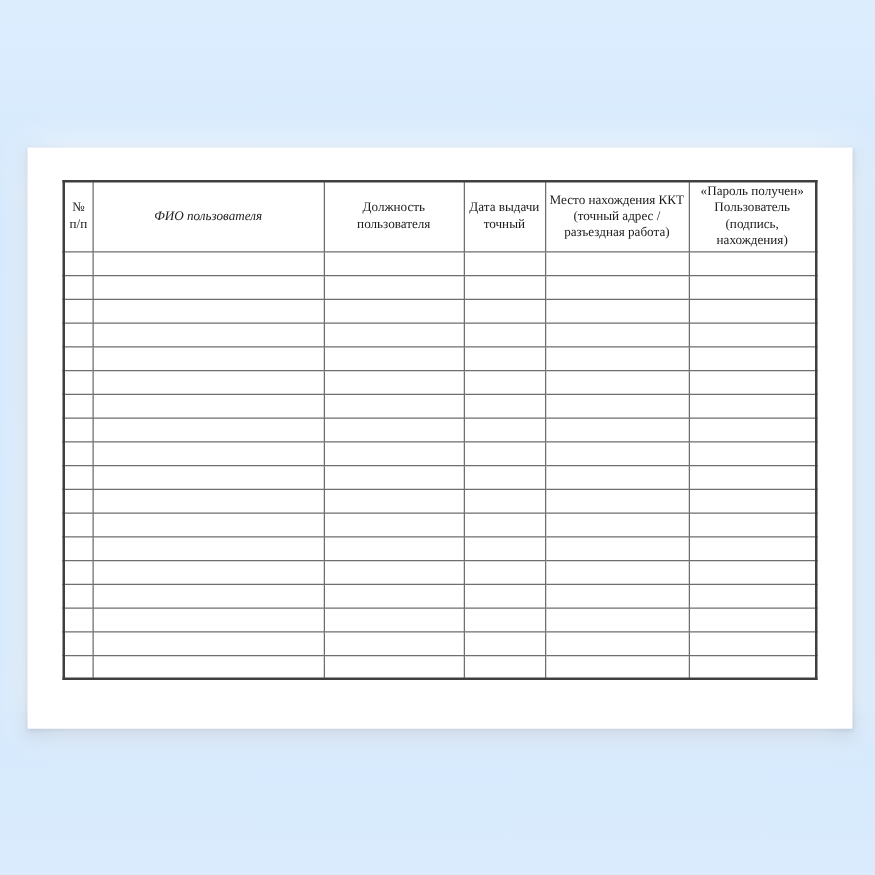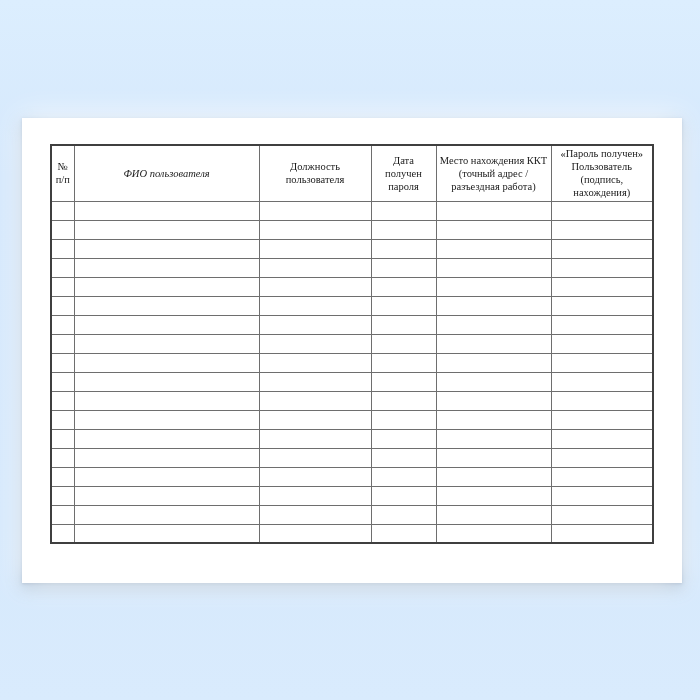--- a/index.html
+++ b/index.html
@@ -58,21 +58,21 @@
 </head>
 <body>
 
 <div class="paper">
   <table class="log-table">
     <thead>
       <tr id="headerRow">
           <th style="width: 23px;">№ п/п</th>
           <th style="width: 185px; font-style: italic;">ФИО пользователя</th>
           <th style="width: 112px;">Должность пользователя</th>
-          <th style="width: 65px;">Дата получен пароля</th>
+          <th style="width: 65px;">Дата выдачи точный</th>
           <th style="width: 115px;">Место нахождения ККТ (точный адрес / разъездная работа)</th>
           <th style="width: 102px;">«Пароль получен» Пользователь (подпись, нахождения)</th>
         </tr>
     </thead>
     <tbody id="tableBody">
         <tr>
           <td></td>
           <td></td>
           <td></td>
           <td></td>

